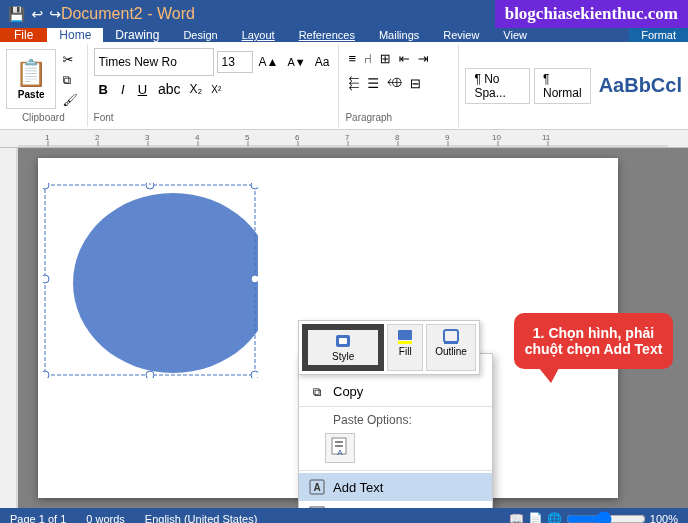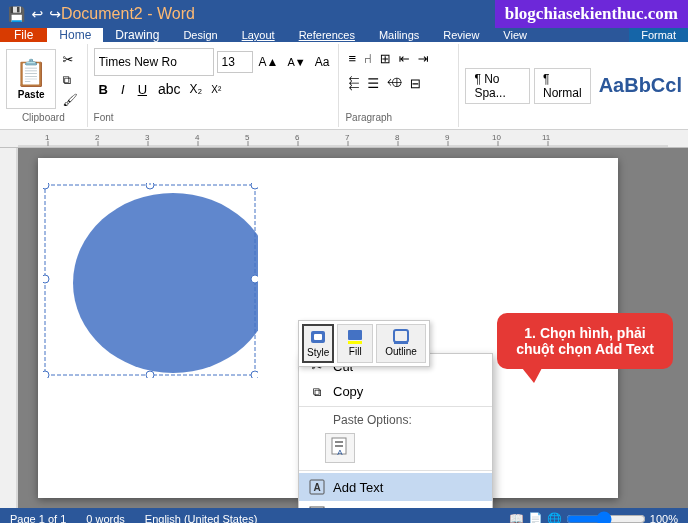--- a/index.html
+++ b/index.html
@@ -188,21 +188,21 @@
           <circle cx="2" cy="192" r="4" fill="white" stroke="#4472c4" stroke-width="1"></circle>
           <circle cx="107" cy="192" r="4" fill="white" stroke="#4472c4" stroke-width="1"></circle>
           <circle cx="212" cy="192" r="4" fill="white" stroke="#4472c4" stroke-width="1"></circle>
 
           <circle cx="107" cy="-14" r="4" fill="white" stroke="#4472c4" stroke-width="1"></circle>
           <line x1="107" y1="2" x2="107" y2="-14" stroke="#4472c4" stroke-width="1"></line>
         </svg>
       </div>
 
       <div style="position:absolute; top:162px; left:260px; background:white; border:1px solid #c8c8c8; box-shadow:2px 2px 5px rgba(0,0,0,0.2); display:flex; padding:3px; gap:3px; z-index:110;">
-        <div style="border:2px solid #404040; background:#f0f0f0; padding:3px 3px; cursor:pointer; display:flex; flex-direction:column; align-items:center; gap:2px;">
+        <div style="border:6px solid #404040; background:#f0f0f0; padding:3px 24px; cursor:pointer; display:flex; flex-direction:column; align-items:center; gap:2px;">
           <svg width="18" height="16">
               <rect x="2" y="2" width="14" height="12" fill="#4472c4" rx="2"></rect>
               <rect x="5" y="5" width="8" height="6" fill="white" rx="1"></rect>
             </svg>
           <span style="font-size:10px;">Style</span>
         </div>
         <div style="border:1px solid #d0d0d0; background:#f0f0f0; padding:3px 8px; cursor:pointer; display:flex; flex-direction:column; align-items:center; gap:2px;">
           <svg width="18" height="16">
               <rect x="2" y="2" width="14" height="10" fill="#4472c4" rx="1"></rect>
               <rect x="2" y="13" width="14" height="3" fill="#ff0"></rect>
@@ -265,21 +265,21 @@
             <circle cx="12" cy="4" r="2" fill="#555"></circle>
           </svg>
           <span>Edit Points</span>
         </div>
 
       </div>
 
     </div>
   </div>
 
-  <div style="position:absolute; top:165px; right:15px; width:176px; background:#e53935; border-radius:10px; padding:12px 10px; color:white; font-size:14px; font-weight:bold; text-align:center; z-index:200;">
+  <div style="position:absolute; top:165px; right:15px; width:159px; background:#e53935; border-radius:10px; padding:12px 10px; color:white; font-size:14px; font-weight:bold; text-align:center; z-index:200;">
     <span>1. Chọn hình, phải chuột chọn Add Text</span>
     
     <div style="position:absolute; bottom:-14px; left:25px; width:0; height:0; border-left:12px solid transparent; border-right:8px solid transparent; border-top:15px solid #e53935;"></div>
   </div>
 
 </div>
 
 <div style="background:#2b579a; height:22px; display:flex; align-items:center; padding:0 10px; color:white; font-size:11px; gap:20px;">
   <span>Page 1 of 1</span>
   <span>0 words</span>

